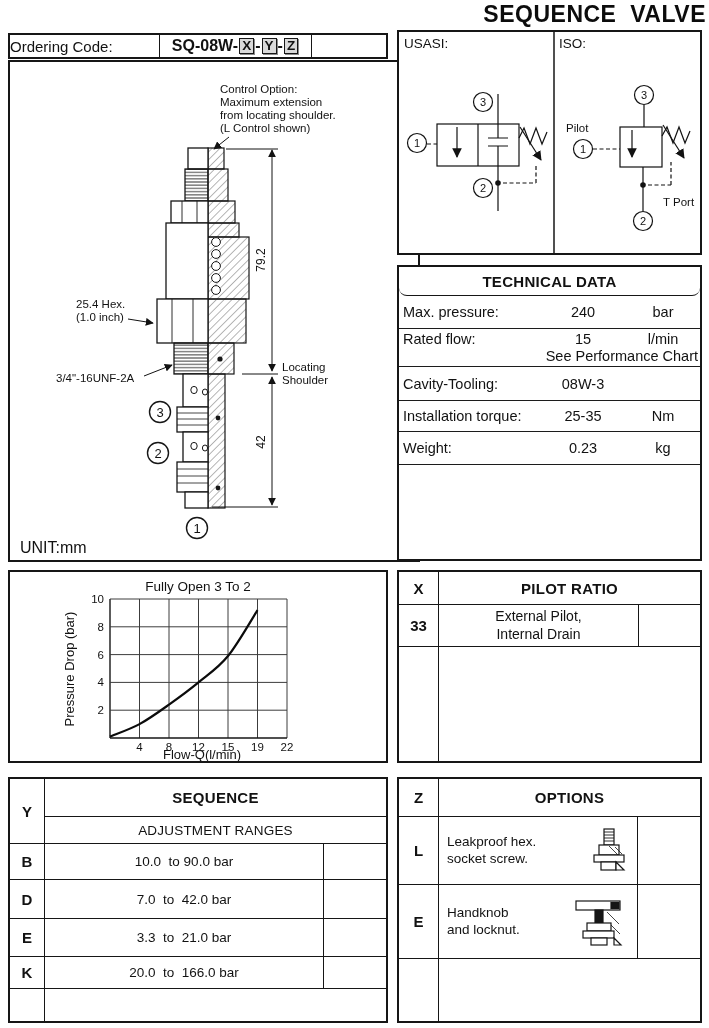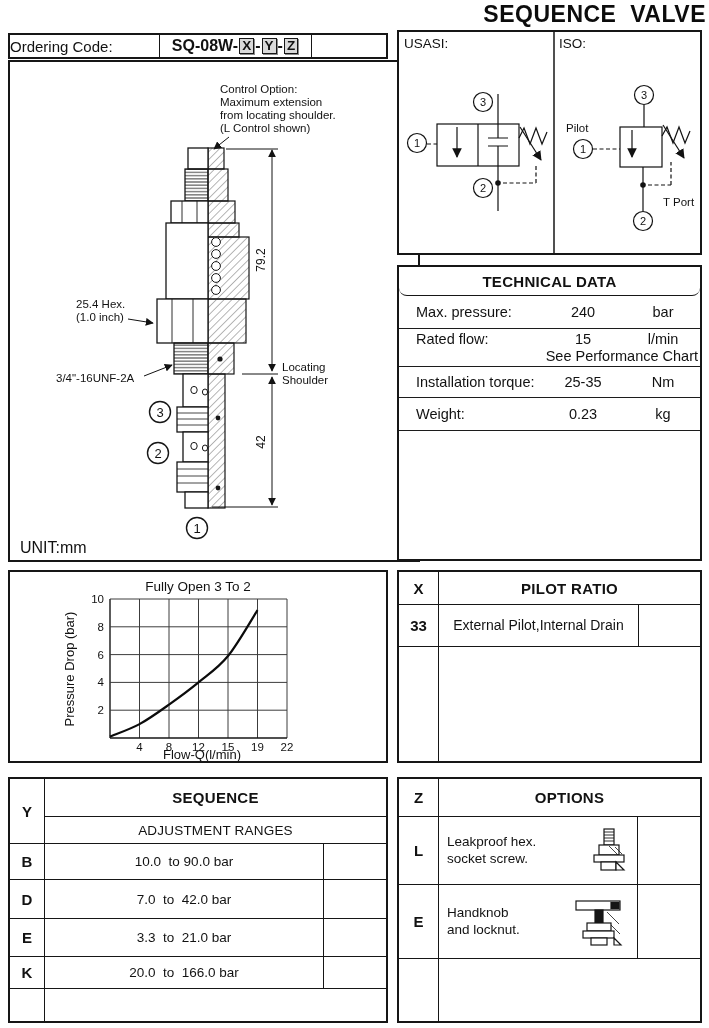--- a/index.html
+++ b/index.html
@@ -24,21 +24,21 @@
   .unit-note{position:absolute;left:10px;bottom:3px;font-size:16px;}
   .drawing-svg{position:absolute;left:0;top:0;width:376px;height:498px;}
   
   .symbox{left:397px;top:30px;width:305px;height:225px;}
   .sym-svg{position:absolute;left:0;top:0;width:301px;height:221px;}
   
   .techbox{left:397px;top:265px;width:305px;height:296px;}
   .tech-header{height:28px;border-bottom:1.5px solid #161616;display:flex;align-items:center;justify-content:center;
     font-weight:bold;font-size:15px;letter-spacing:.3px;border-radius:8px;}
   .trow{display:flex;align-items:center;border-bottom:1.5px solid #1c1c1c;font-size:14.5px;}
-  .trow .tl{flex:1;padding-left:17px;}
+  .trow .tl{flex:1;padding-left:4px;}
   .trow .tv{width:86px;text-align:center;}
   .trow .tu{width:74px;text-align:center;}
   .tnote{height:18px;line-height:17px;text-align:right;padding-right:2px;border-bottom:1.5px solid #1c1c1c;font-size:14.5px;}
   
   .chartbox{left:8px;top:570px;width:380px;height:193px;}
   .chart-svg{position:absolute;left:0;top:0;width:376px;height:189px;}
   .ctitle{font-size:13.5px;}
   .clabel{font-size:13px;}
   .tick{font-size:11.5px;}
   .grid{stroke:#3c3c3c;stroke-width:1;}
@@ -48,21 +48,21 @@
   .keytable{display:grid;}
   .kc{box-sizing:border-box;display:flex;align-items:center;justify-content:center;}
   .bR{border-right:1.5px solid #161616;}
   .bB{border-bottom:1.5px solid #161616;}
   .bL{border-left:1.5px solid #161616;}
   .key{font-weight:bold;font-size:15px;}
   .thead{font-weight:bold;font-size:15px;letter-spacing:.3px;}
   .subhead{font-size:13.5px;letter-spacing:.2px;}
   .range{font-size:13.5px;white-space:pre;}
   .pilotbox{left:397px;top:570px;width:305px;height:193px;grid-template-columns:40px 1fr 62px;grid-template-rows:33px 42px 1fr;}
-  .pdesc{justify-content:center;font-size:14px;line-height:1.22;text-align:center;}
+  .pdesc{flex-direction:column;justify-content:center;font-size:14px;line-height:1.22;text-align:center;}
   .springsbox{left:8px;top:777px;width:380px;height:246px;grid-template-columns:35px 1fr 63px;grid-template-rows:38px 27px 36px 39px 38px 32px 1fr;}
   .optionsbox{left:397px;top:777px;width:305px;height:246px;grid-template-columns:40px 1fr 63px;grid-template-rows:38px 68px 74px 1fr;}
   .odesc{justify-content:flex-start;font-size:13.5px;line-height:1.2;padding-left:8px;}
   .odesc .otext{flex:1;}
   .oicon{margin-right:6px;}
   svg text{font-family:"Liberation Sans",sans-serif;fill:#121212;}
   .dnote{font-size:11.5px;}
   .dlab{font-size:11.5px;}
   .dim{font-size:12px;}
   .pnum{font-size:13px;}
@@ -248,20 +248,25 @@
     <span class="tl">Max. pressure:</span>
     <span class="tv">240</span>
     <span class="tu">bar</span>
   </div>
   <div class="trow" style="height:19px;border-bottom:none">
     <span class="tl">Rated flow:</span>
     <span class="tv">15</span>
     <span class="tu">l/min</span>
   </div>
   <div class="tnote">See Performance Chart</div>
+  <div class="trow" style="height:33px">
+    <span class="tl">Cavity-Tooling:</span>
+    <span class="tv">08W-3</span>
+    <span class="tu"></span>
+  </div>
   <div class="trow" style="height:30px">
     <span class="tl">Installation torque:</span>
     <span class="tv">25-35</span>
     <span class="tu">Nm</span>
   </div>
   <div class="trow" style="height:32px">
     <span class="tl">Weight:</span>
     <span class="tv">0.23</span>
     <span class="tu">kg</span>
   </div>

